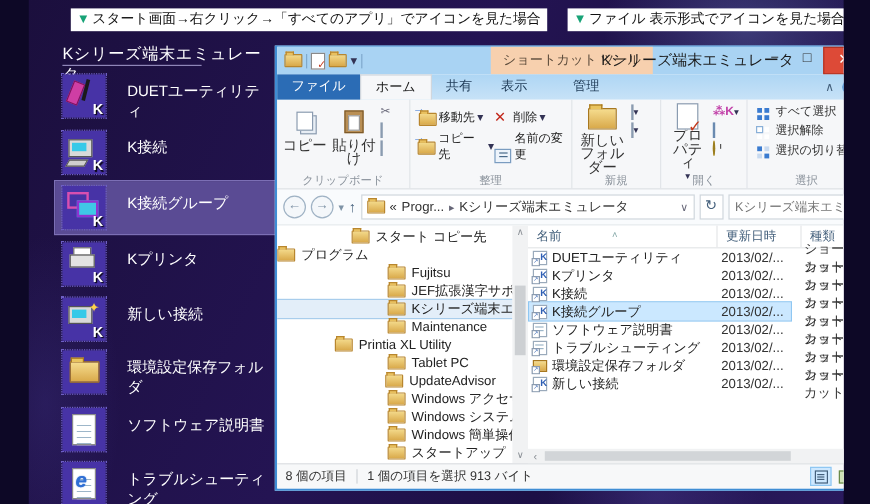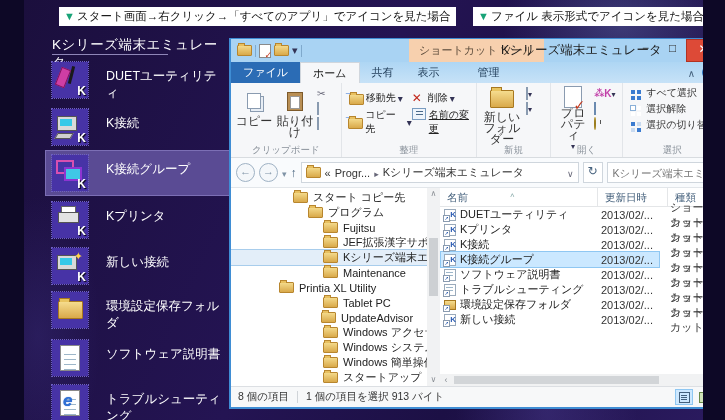--- a/index.html
+++ b/index.html
@@ -296,21 +296,21 @@
               <span>削除</span>
               <span class="caret-d"></span>
             </div>
           <div style="display:flex;align-items:center;gap:2px;">
               <span class="ic-folder-arrow">
                 <span class="fold"></span>
               </span>
               <span>コピー先</span>
               <span class="caret-d"></span>
             </div>
-          <div style="display:flex;align-items:flex-start;gap:3px;text-decoration:underline;">
+          <div style="display:flex;align-items:flex-end;gap:3px;">
               <span class="ic-ren"></span>
               <span>名前の変更</span>
             </div>
         </div>
         <div class="glabel">整理</div>
       </div>
 
       <div class="rgroup" style="width:66px;">
         <div class="bigbtn" style="width:42px;">
             <div class="bicon">
@@ -379,21 +379,21 @@
 
       </div>
     </div>
 
     <div class="content">
       <div class="tree">
         <div class="titem" style="padding-left:62px;">
             <span class="fold"></span>
             <span>スタート コピー先</span>
           </div>
-        <div class="titem" style="padding-left:77px;">
+        <div class="titem" style="">
             <span class="fold"></span>
             <span>プログラム</span>
           </div>
         <div class="titem" style="padding-left:92px;">
             <span class="fold"></span>
             <span>Fujitsu</span>
           </div>
         <div class="titem" style="padding-left:92px;">
             <span class="fold"></span>
             <span>JEF拡張漢字サポート</span>

